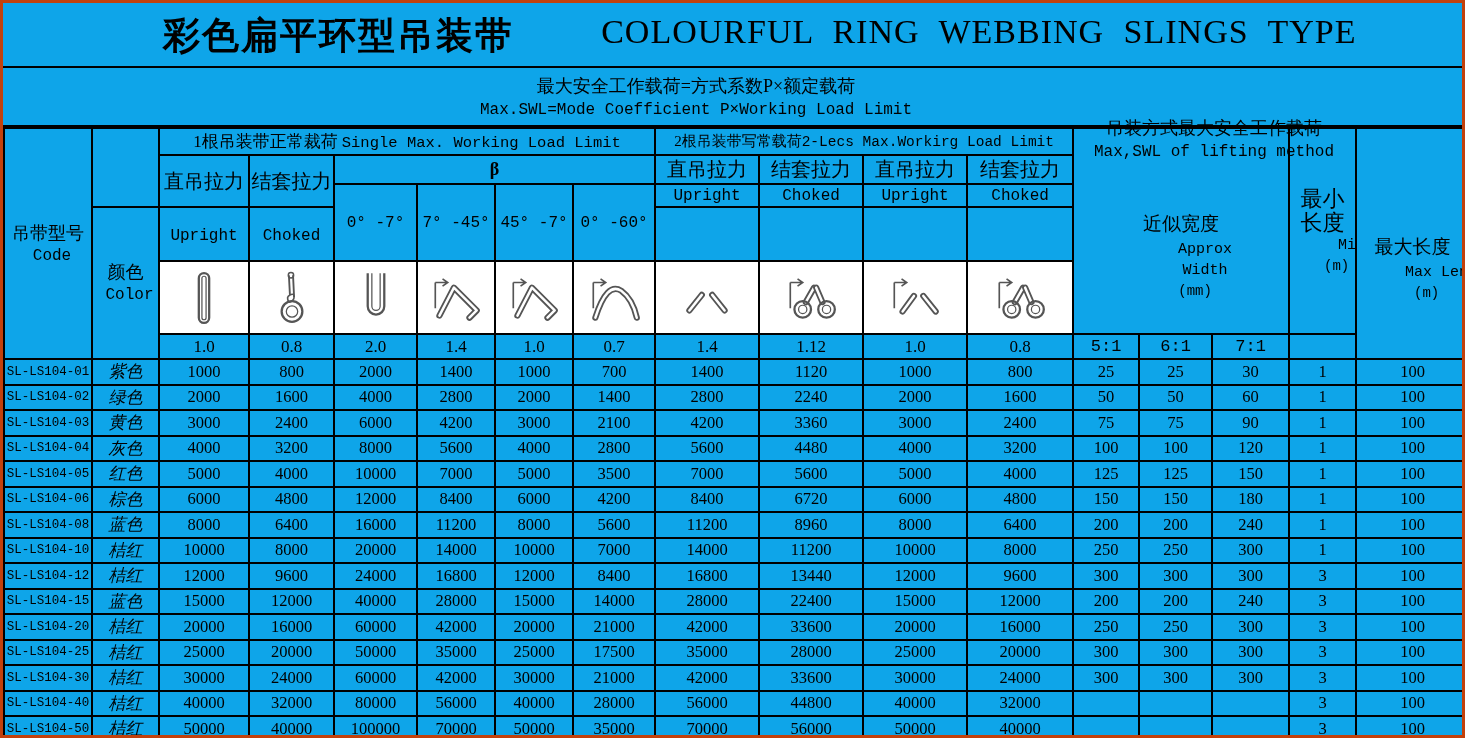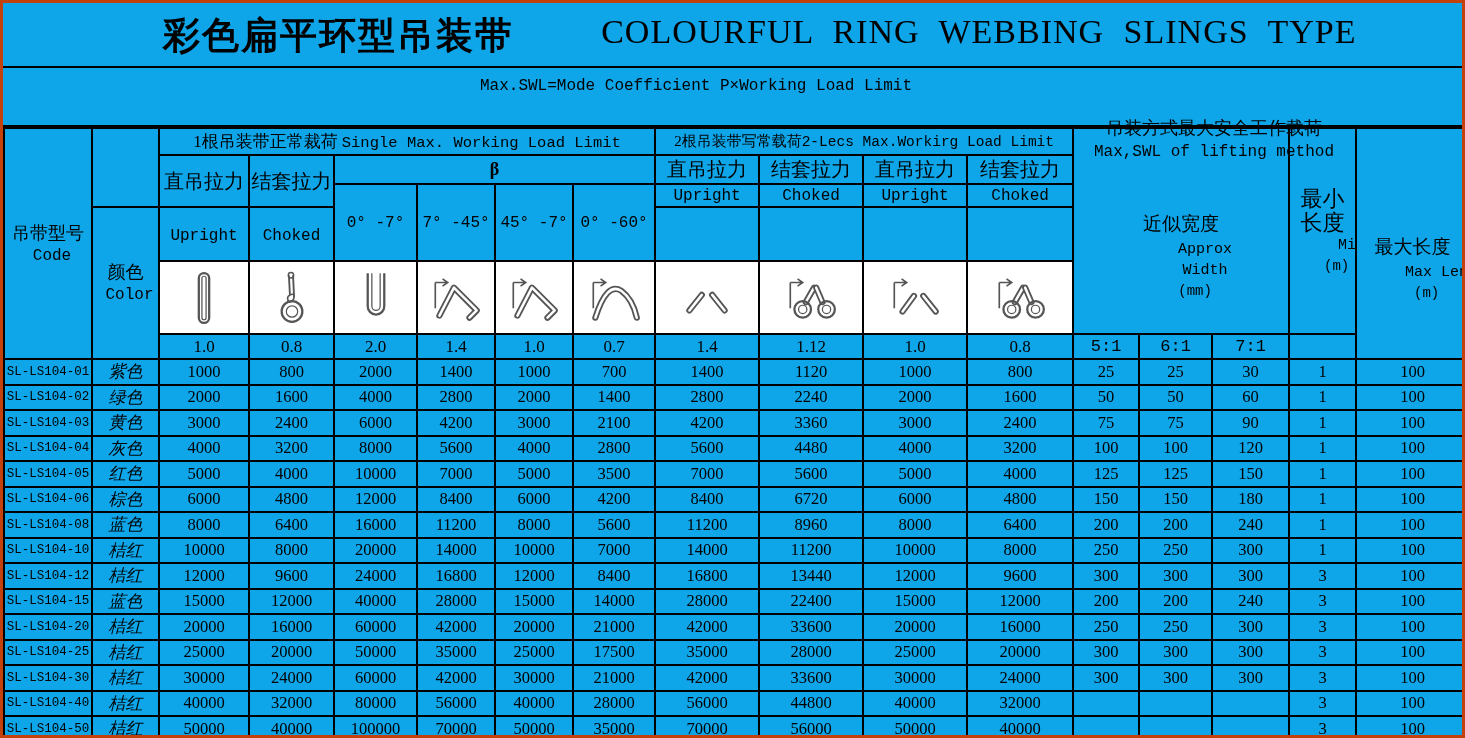--- a/index.html
+++ b/index.html
@@ -63,20 +63,21 @@
 
 <div class="sheet">
 
   <div class="title-row">
     <div class="title-zh">彩色扁平环型吊装带</div>
     <div class="title-en">COLOURFUL  RING  WEBBING  SLINGS  TYPE</div>
   </div>
 
   <div class="formula-row">
     <div class="formula-left">
+      <div class="f-zh">最大安全工作载荷=方式系数P×额定载荷</div>
       <div class="f-en mono">Max.SWL=Mode Coefficient P×Working Load Limit</div>
     </div>
     <div class="formula-right">
       <div class="f-zh">吊装方式最大安全工作载荷</div>
       <div class="f-en mono">Max,SWL of lifting method</div>
     </div>
   </div>
 
   <table class="spec">
     <colgroup>

